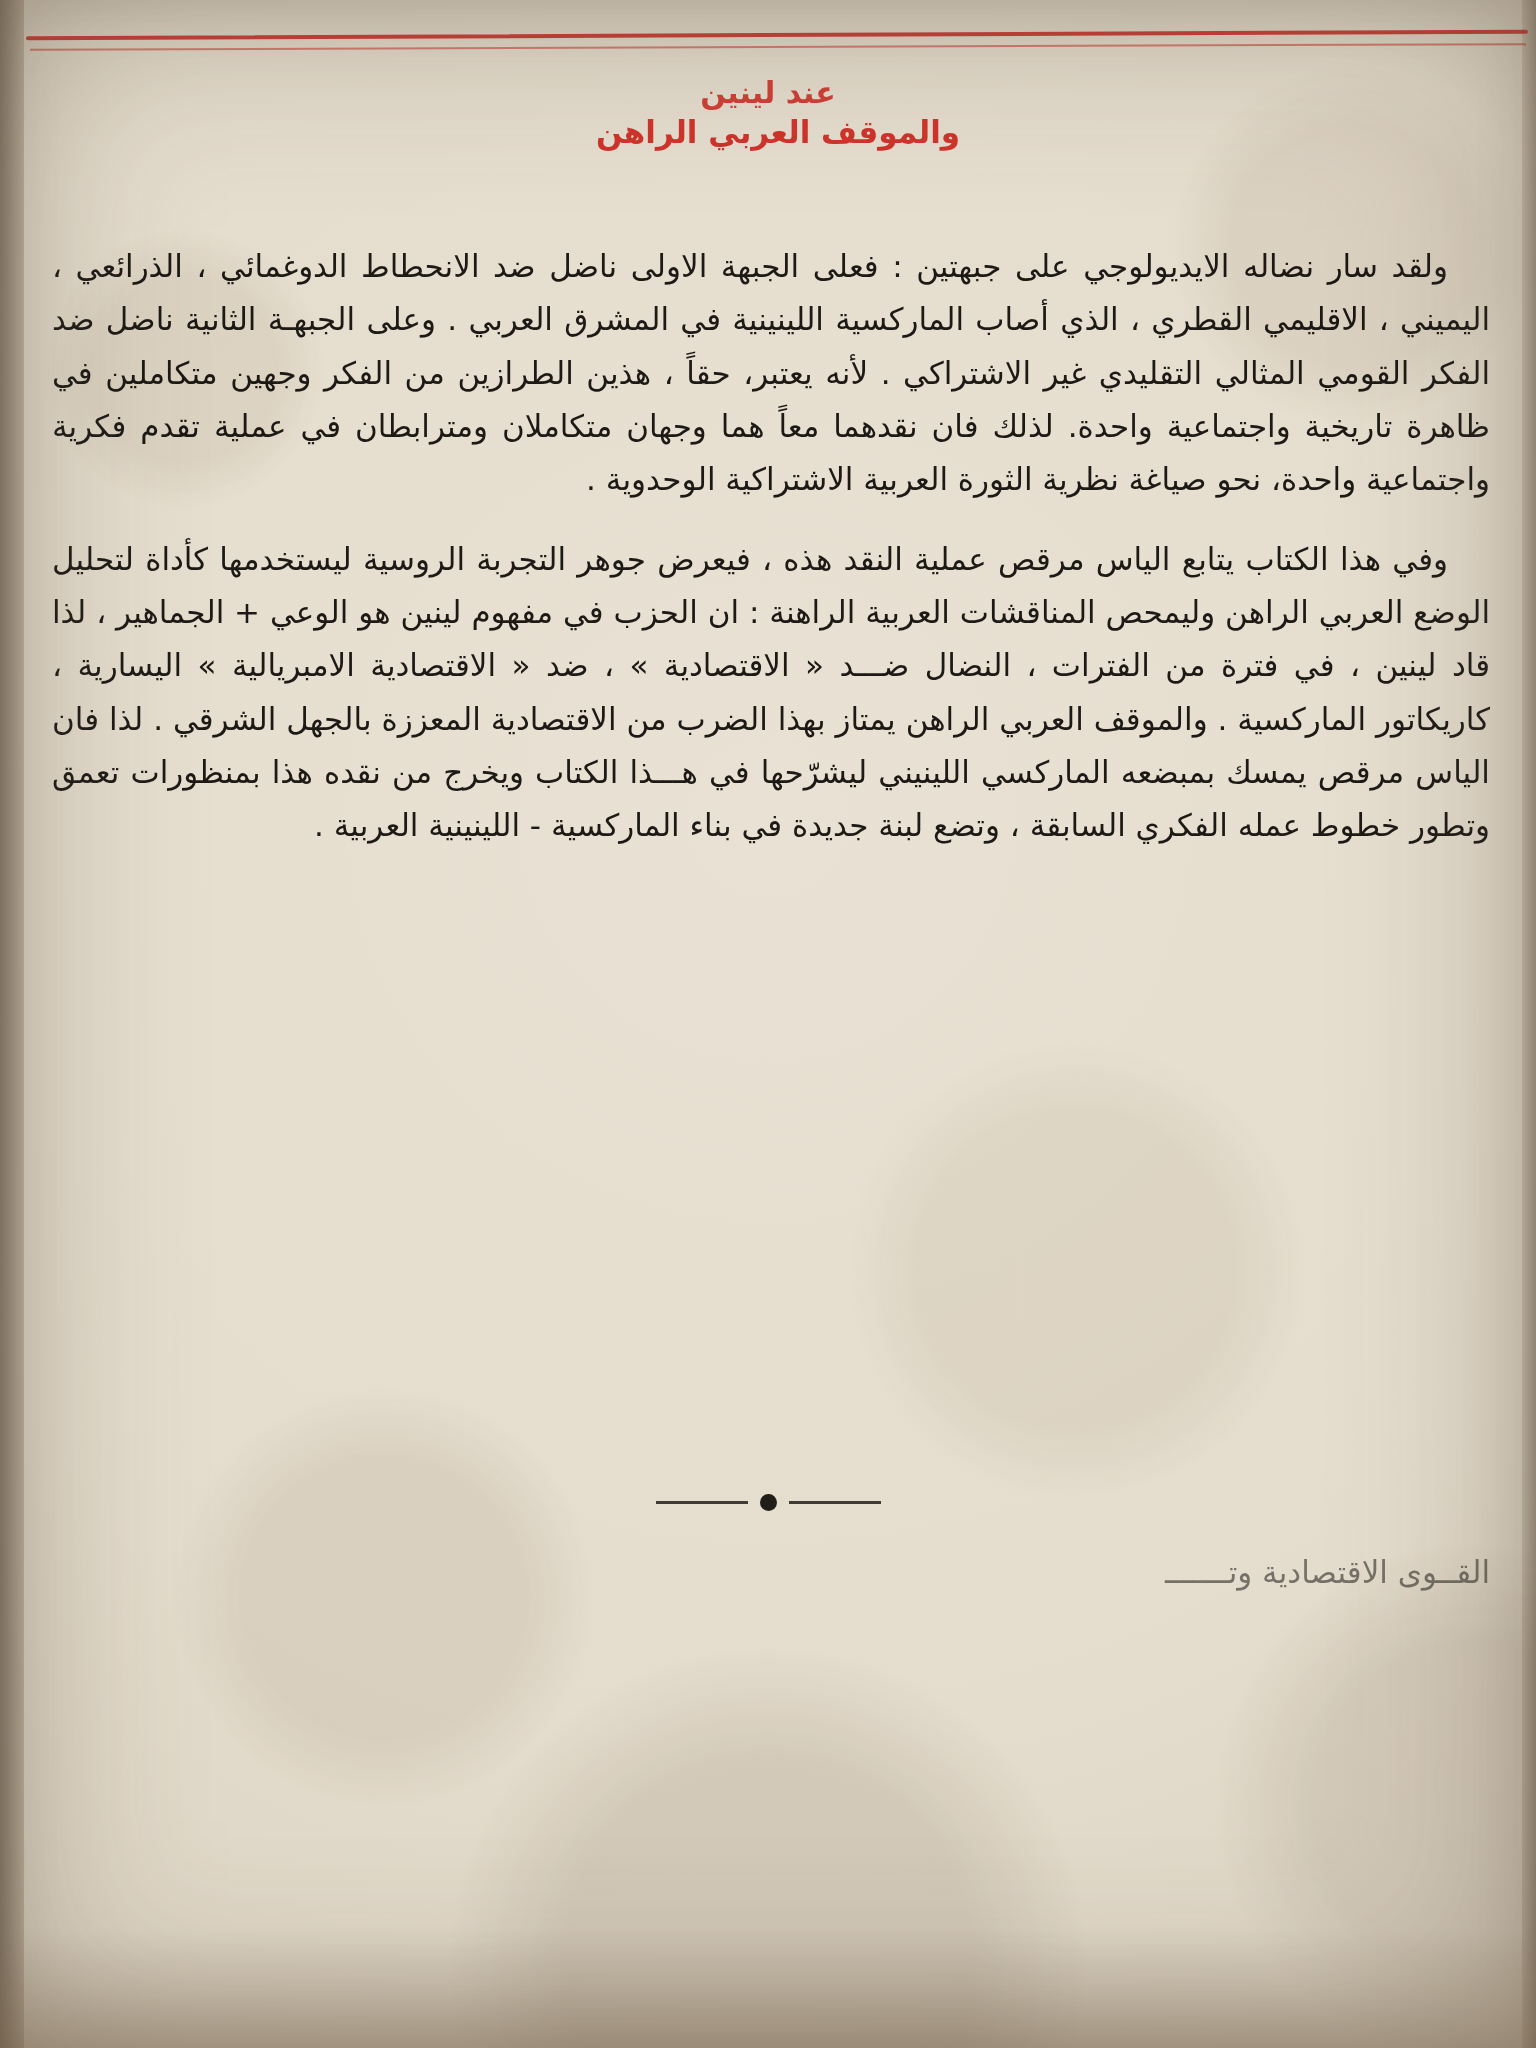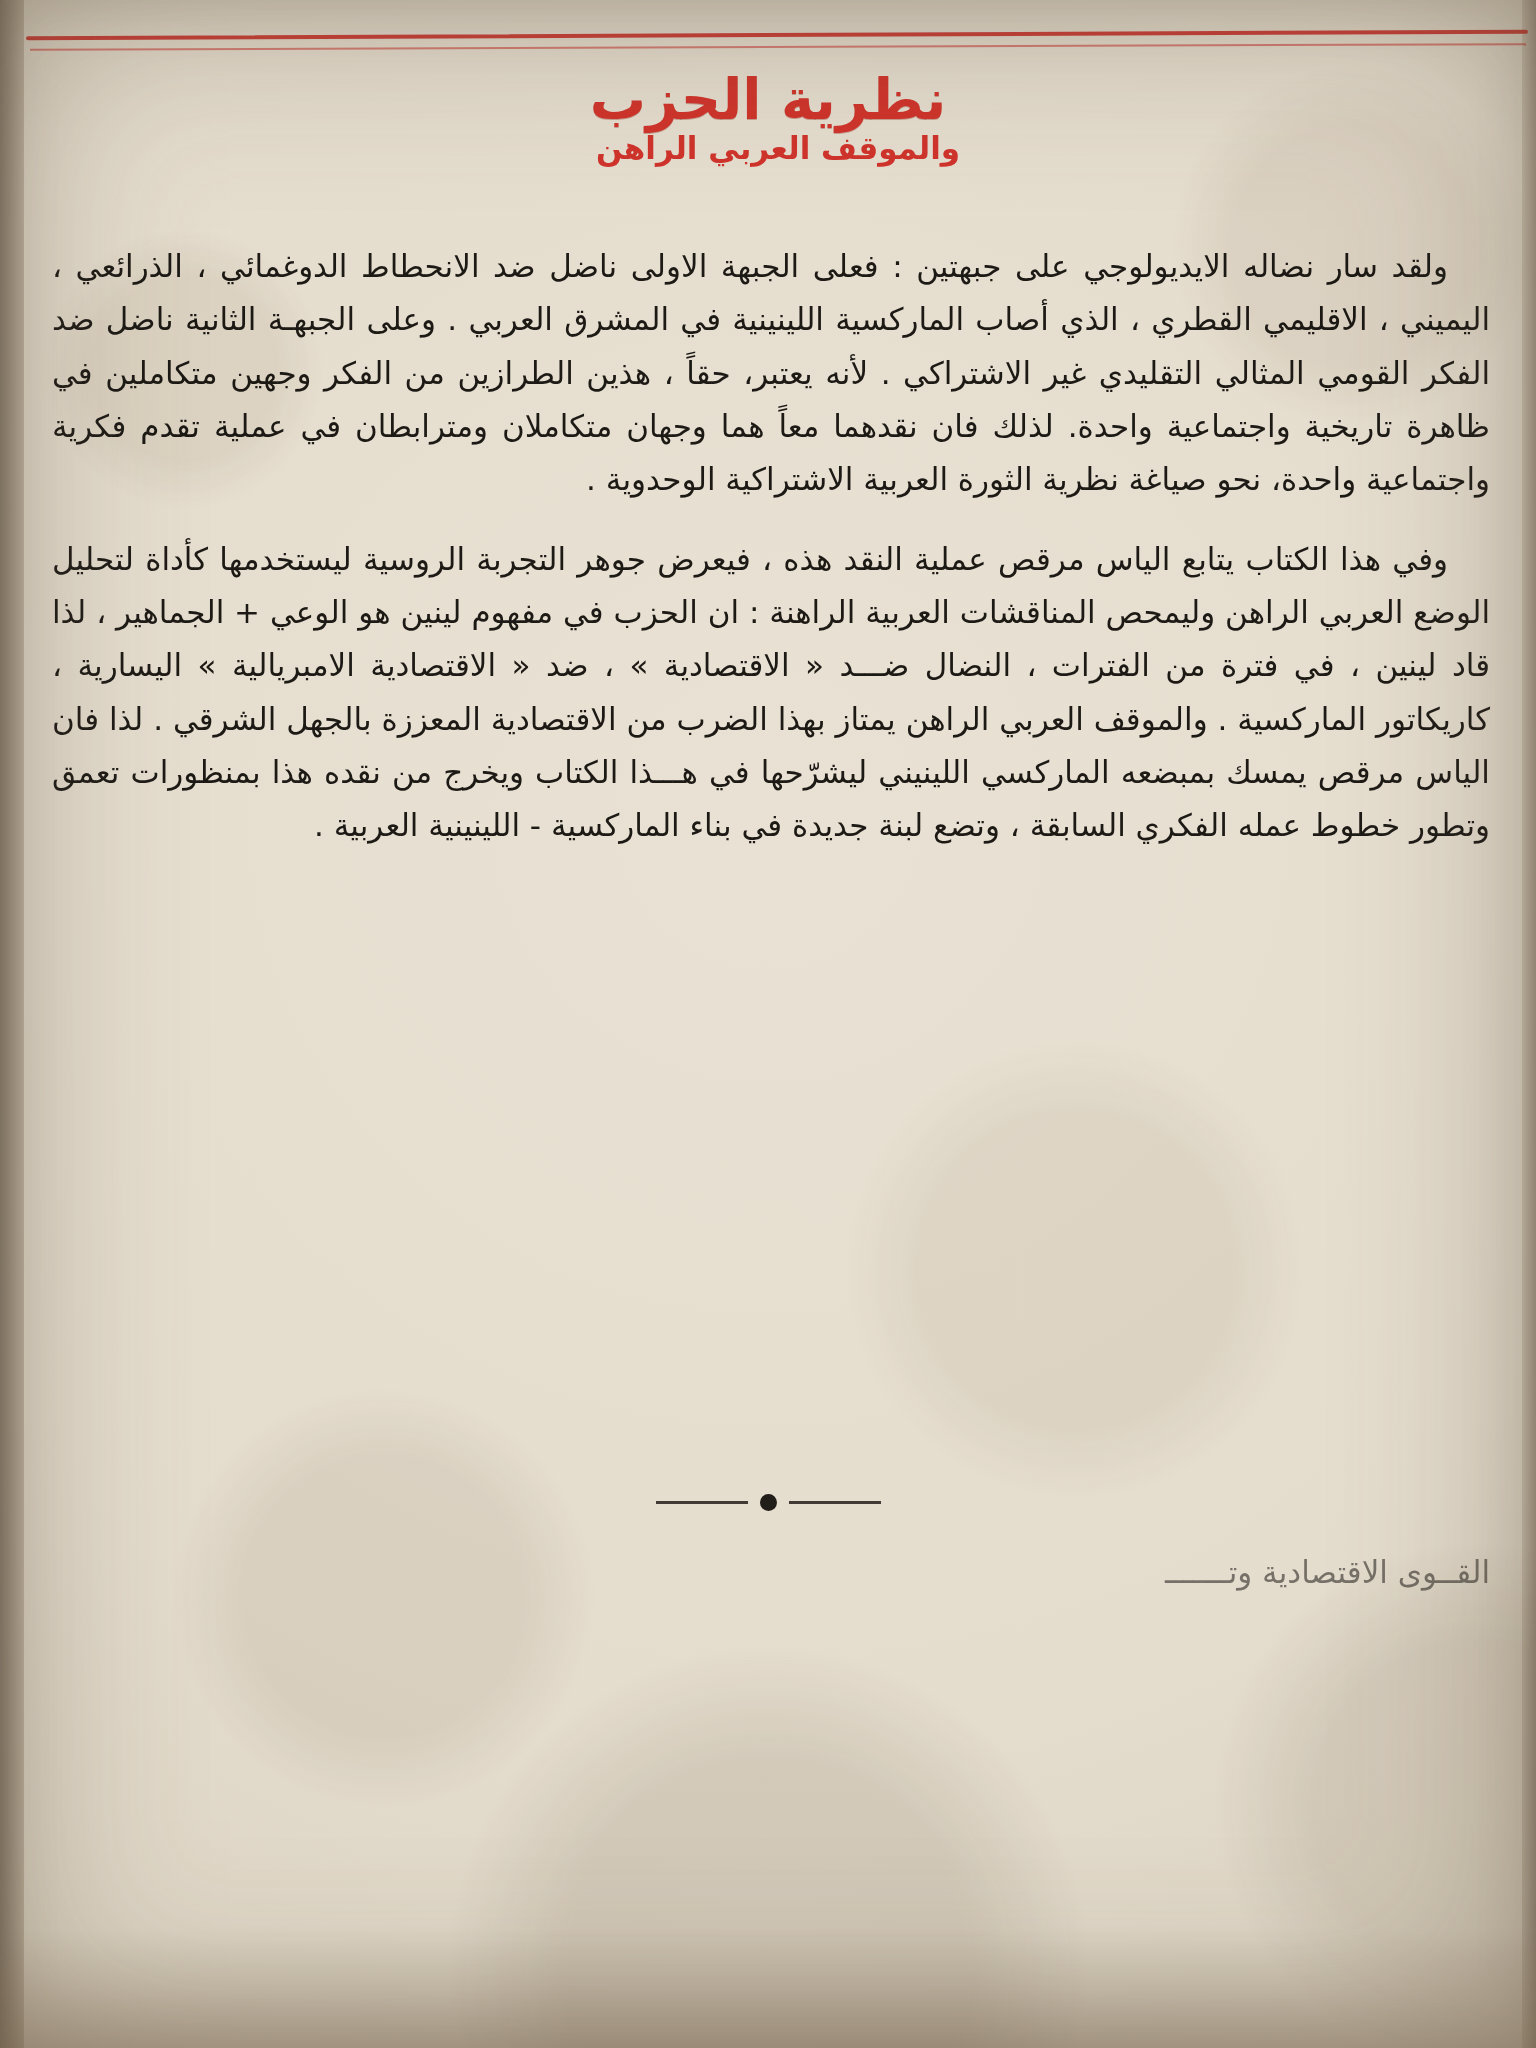--- a/index.html
+++ b/index.html
@@ -173,21 +173,21 @@
 
 <div class="page">
 
   <div class="edge-left"></div>
   <div class="edge-right"></div>
 
   <div class="rule-top-outer"></div>
   <div class="rule-top-inner"></div>
 
   <div class="heading">
-    <div class="line1">نظرية الحزب</div>
+    <div class="line2">عند لينين</div>
     <div class="line3">والموقف العربي الراهن</div>
   </div>
 
   <div class="body-text">
     <p class="para">ولقد سار نضاله الايديولوجي على جبهتين : فعلى الجبهة الاولى ناضل ضد الانحطاط الدوغمائي ، الذرائعي ، اليميني ، الاقليمي القطري ، الذي أصاب الماركسية اللينينية في المشرق العربي . وعلى الجبهـة الثانية ناضل ضد الفكر القومي المثالي التقليدي غير الاشتراكي . لأنه يعتبر، حقاً ، هذين الطرازين من الفكر وجهين متكاملين في ظاهرة تاريخية واجتماعية واحدة. لذلك فان نقدهما معاً هما وجهان متكاملان ومترابطان في عملية تقدم فكرية واجتماعية واحدة، نحو صياغة نظرية الثورة العربية الاشتراكية الوحدوية .</p>
     <p class="para">وفي هذا الكتاب يتابع الياس مرقص عملية النقد هذه ، فيعرض جوهر التجربة الروسية ليستخدمها كأداة لتحليل الوضع العربي الراهن وليمحص المناقشات العربية الراهنة : ان الحزب في مفهوم لينين هو الوعي + الجماهير ، لذا قاد لينين ، في فترة من الفترات ، النضال ضـــد « الاقتصادية » ، ضد « الاقتصادية الامبريالية » اليسارية ، كاريكاتور الماركسية . والموقف العربي الراهن يمتاز بهذا الضرب من الاقتصادية المعززة بالجهل الشرقي . لذا فان الياس مرقص يمسك بمبضعه الماركسي اللينيني ليشرّحها في هـــذا الكتاب ويخرج من نقده هذا بمنظورات تعمق وتطور خطوط عمله الفكري السابقة ، وتضع لبنة جديدة في بناء الماركسية - اللينينية العربية .</p>
   </div>
 
   <div class="divider">
     <span class="bar"></span>

